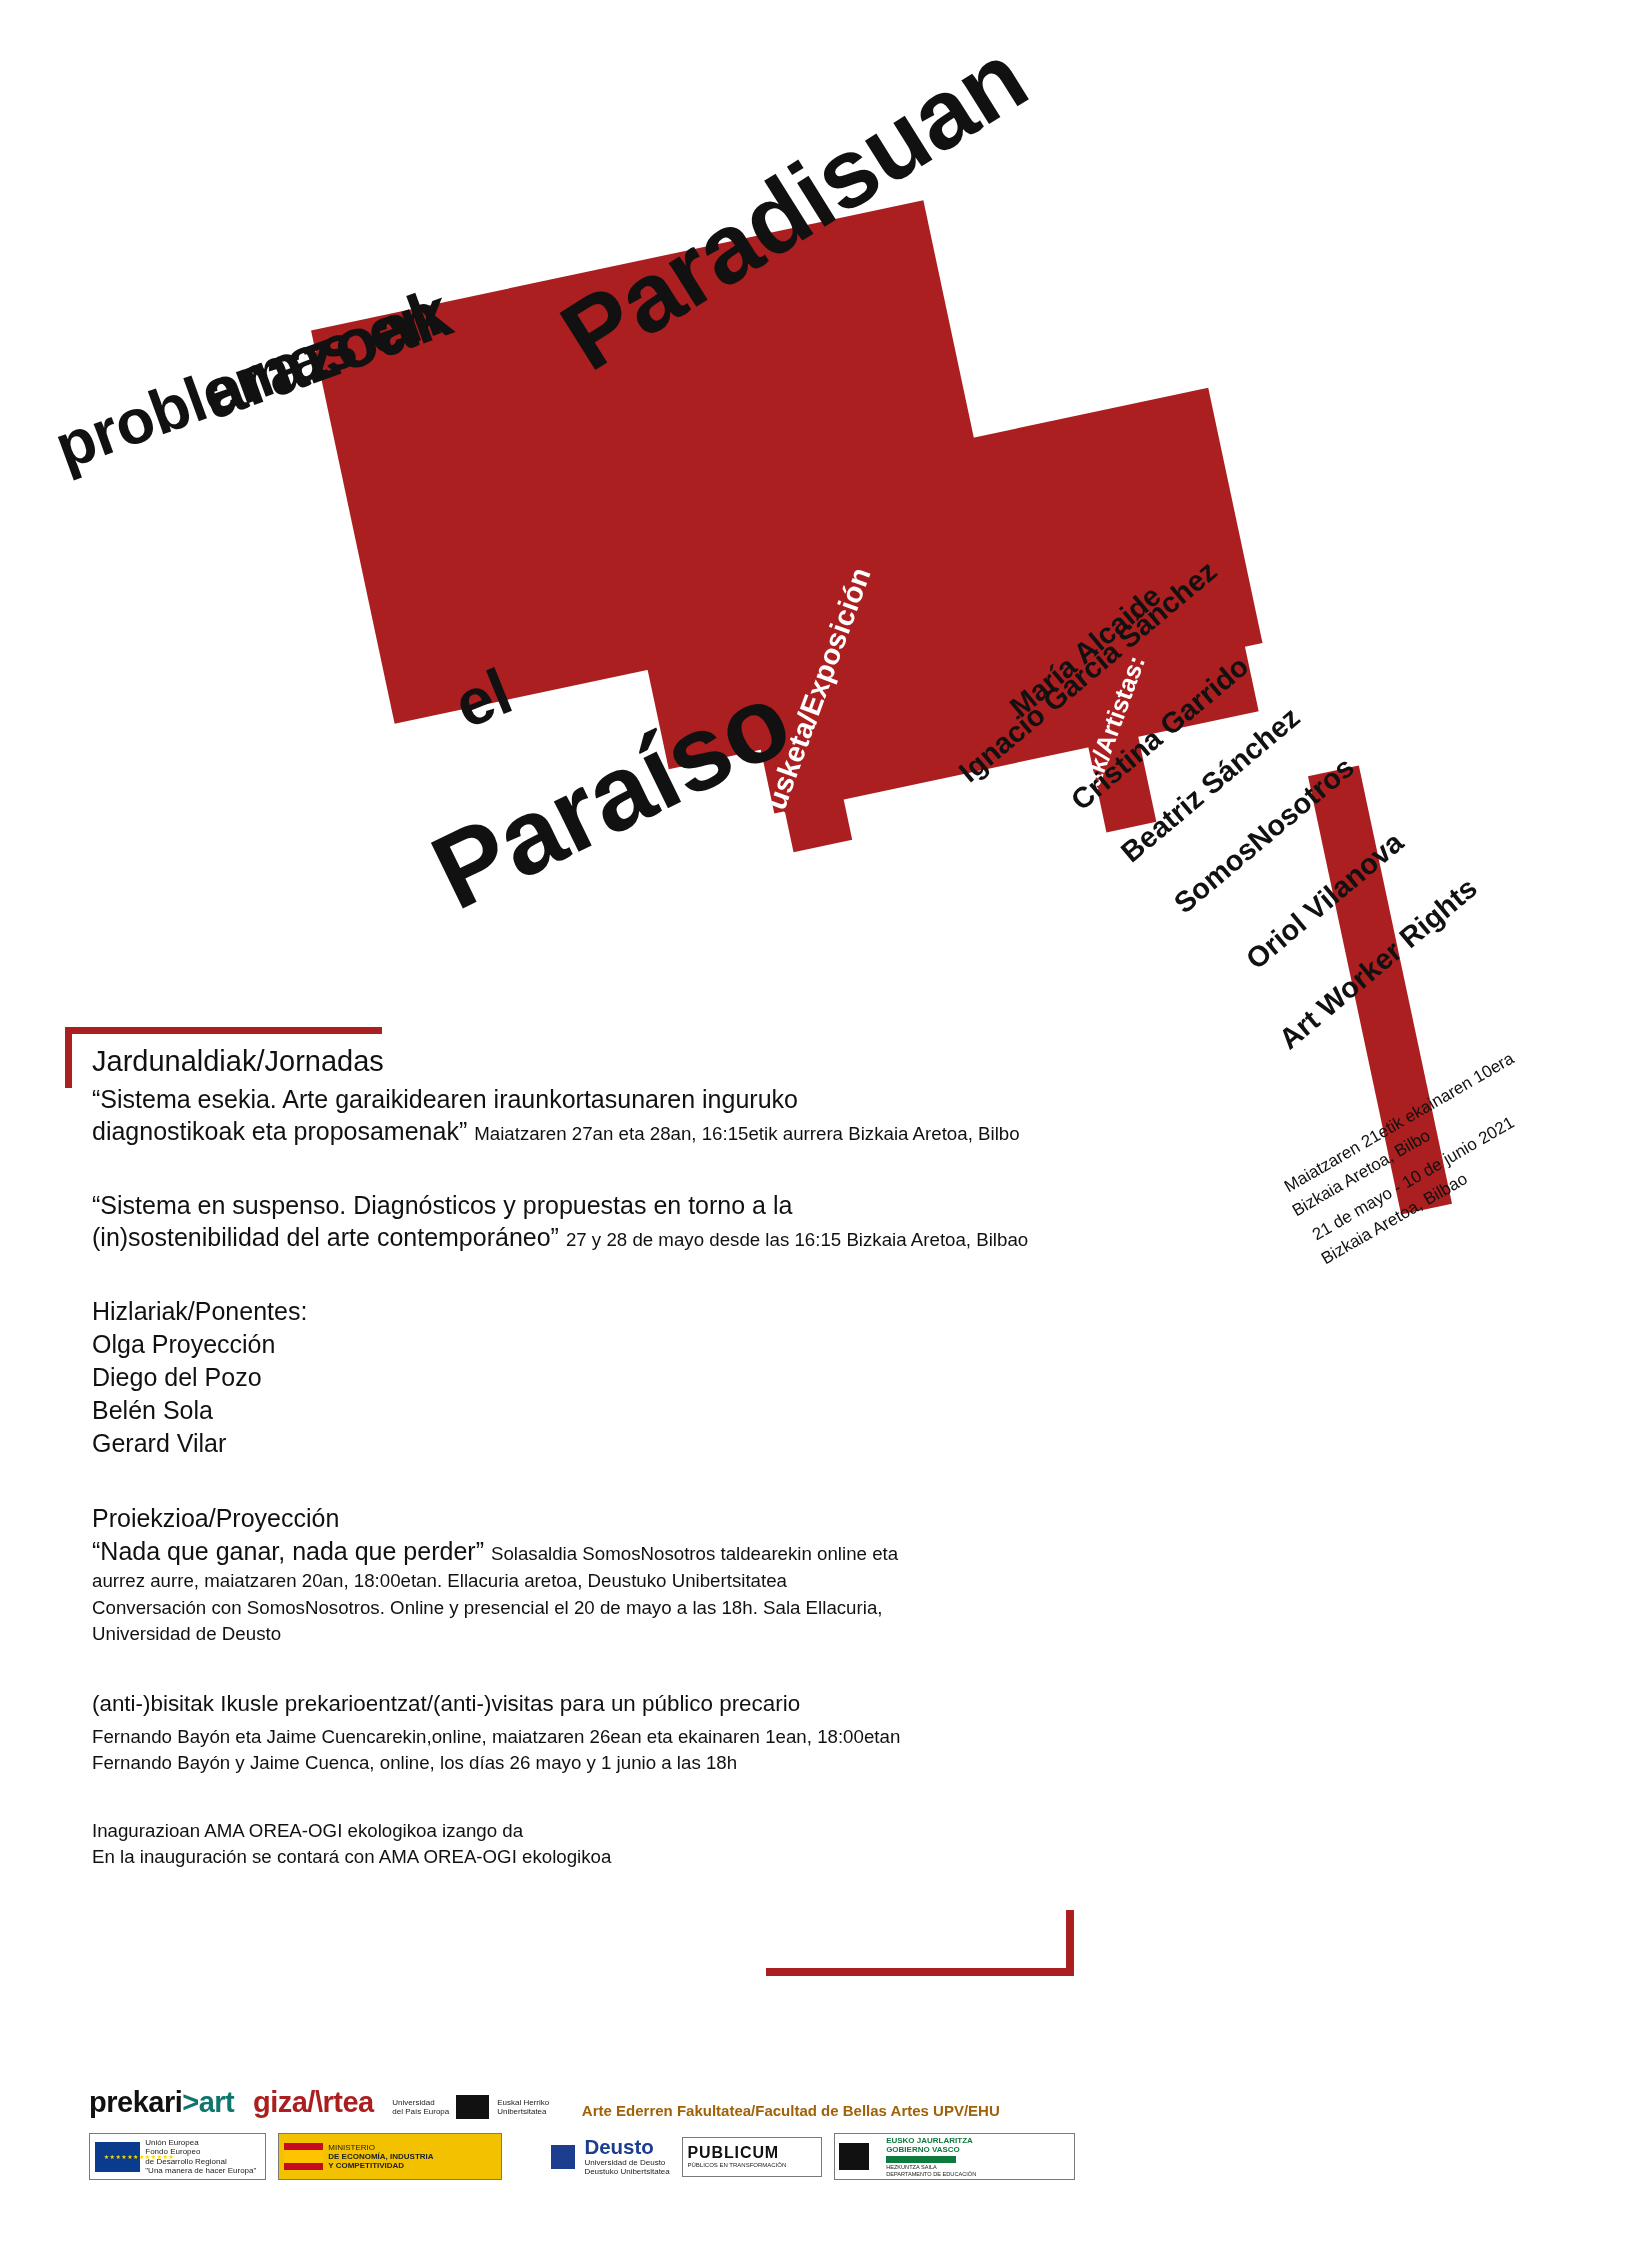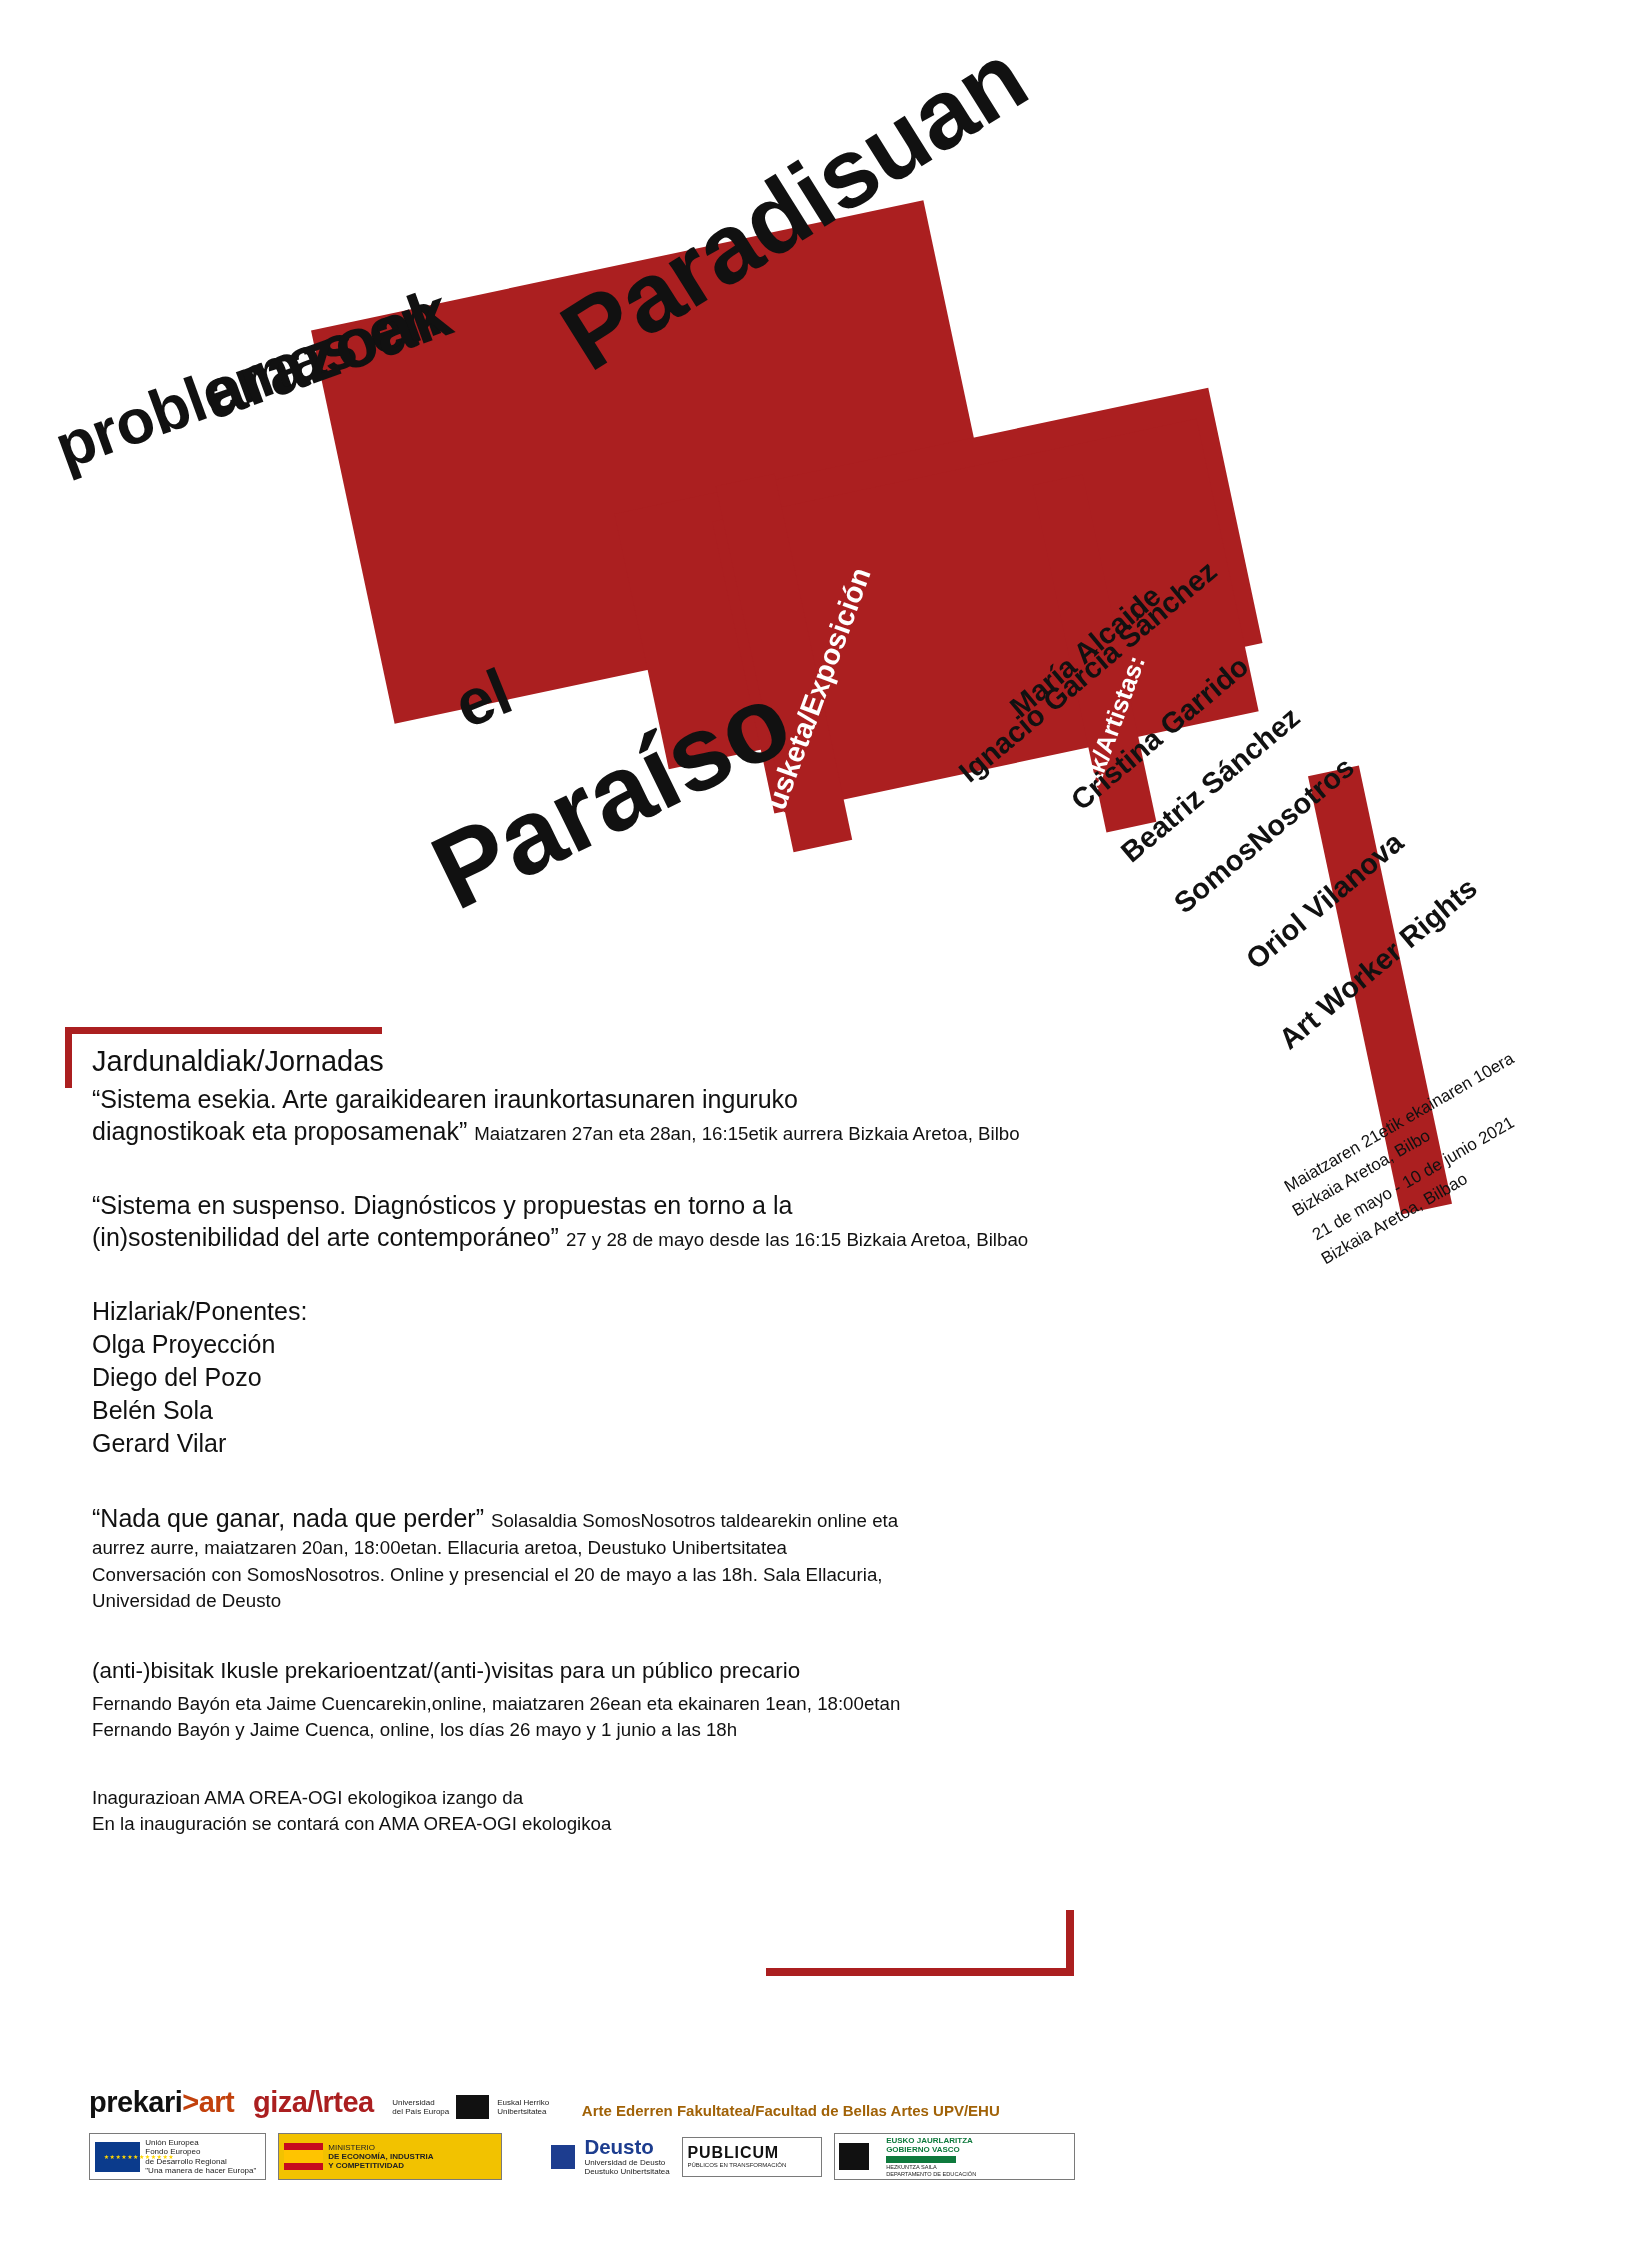--- a/index.html
+++ b/index.html
@@ -88,21 +88,21 @@
   .small-l { font-size:18.7px; line-height:1.40; }
   .mid { font-size:22.4px; line-height:1.35; }
 
   
   #footer { position:absolute; left:89px; top:2068px; width:1461px; }
   #logo-row-1 { display:flex; align-items:flex-end; gap:18.7px; height:51px; }
   #logo-row-2 { display:flex; align-items:center; gap:12px; margin-top:14px; }
 
   .wordmark { font-size:29px; font-weight:bold; letter-spacing:-0.5px; }
   .wordmark .pre { color:#111111; }
-  .wordmark .art { color:#c2410c; }
+  .wordmark .art { color:#0f766e; }
   .wordmark2 { font-size:29px; font-weight:bold; color:#ab1f20; letter-spacing:-0.5px; }
   .tiny { font-size:8px; line-height:1.15; color:#222; }
   .fakultate { font-size:15px; font-weight:bold; color:#a16207; margin-left:14px; }
 
   .logo-box { border:0.9px solid #7a7a7a; background:#fff; display:flex; align-items:center;
               padding:2.8px 4.7px; box-sizing:border-box; }
   .eu-flag { width:45px; height:30px; background:#0b3b8c; position:relative; margin-right:5.6px; }
   .eu-flag::after {
     content:"★★★★★★★★★★★★"; position:absolute; left:50%; top:50%;
     transform:translate(-50%,-50%); color:#ffd700; font-size:6px; width:27px;
@@ -171,20 +171,21 @@
   <div class="gap-l"></div>
 
   <div class="name">Hizlariak/Ponentes:</div>
   <div class="name">Olga Proyección</div>
   <div class="name">Diego del Pozo</div>
   <div class="name">Belén Sola</div>
   <div class="name">Gerard Vilar</div>
 
   <div class="gap-l"></div>
 
+  <div class="name">Proiekzioa/Proyección</div>
   <p class="q" style="margin-bottom:1.9px;">
     <span>“Nada que ganar, nada que perder”</span>
     <span class="small">Solasaldia SomosNosotros taldearekin online eta</span>
   </p>
   <div class="small-l">aurrez aurre, maiatzaren 20an, 18:00etan. Ellacuria aretoa, Deustuko Unibertsitatea</div>
   <div class="small-l">Conversación con SomosNosotros. Online y presencial el 20 de mayo a las 18h. Sala Ellacuria,</div>
   <div class="small-l">Universidad de Deusto</div>
 
   <div class="gap-l"></div>
 

